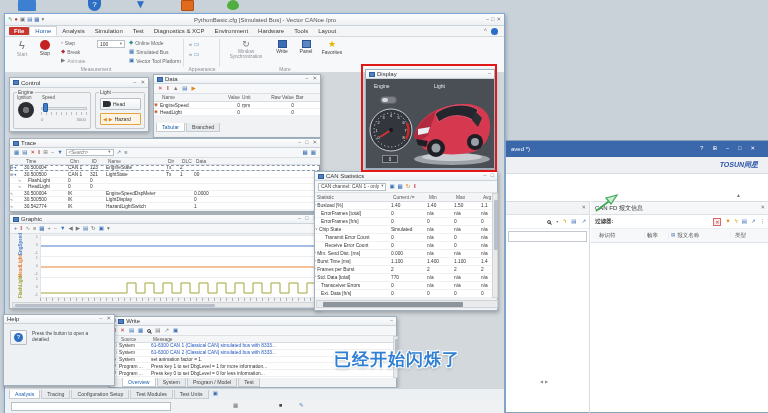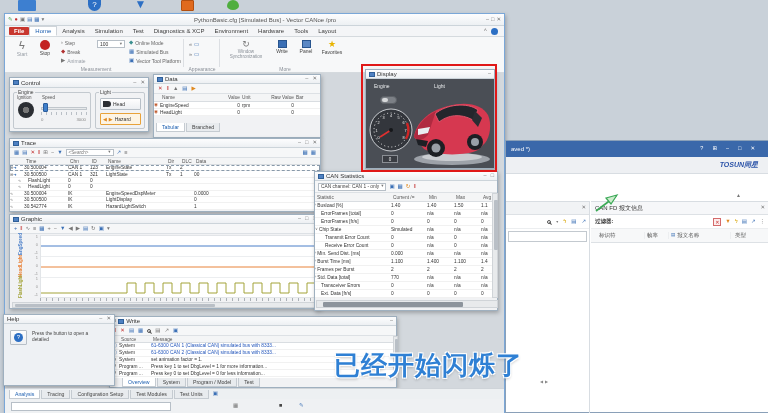--- a/index.html
+++ b/index.html
@@ -29,21 +29,21 @@
 .btab.on{background:#fff;color:#1d5fb0}
 .link{color:#2255bb;text-decoration:underline}
 .vlab{position:absolute;transform:rotate(-90deg);transform-origin:left top;font-size:4.5px;font-weight:bold;white-space:nowrap}
 .ytick{position:absolute;font-size:4px;color:#999;right:1px;line-height:1}
 .scroll{position:absolute;background:#e8eaec;border:1px solid #d0d4d8}
 .thumb{position:absolute;background:#b9bfc6;border-radius:1px}
 .sep{position:absolute;width:1px;background:#dcdfe3;top:24px;height:32px}
 .rtab{padding:1px 5px;font-size:6px;color:#3c3c3c}
 .rtab.on{background:#fff;border:1px solid #cfd4d9;border-bottom:1px solid #fff;color:#1d5fb0}
 .grplab{position:absolute;font-size:5px;color:#8a9098;text-align:center}
-.subtitle{position:absolute;font-size:26px;font-weight:bold;letter-spacing:1px;
+.subtitle{position:absolute;font-size:17px;font-weight:bold;letter-spacing:1px;
  text-shadow:1px 1px 0 #fff,-1px -1px 0 #fff,1px -1px 0 #fff,-1px 1px 0 #fff,0 2px 3px rgba(0,0,0,.25)}
 </style>
 </head>
 <body>
 
 <div id="screen">
 
   <div class="abs" style="left:18px;top:0;width:18px;height:11px;background:#3d7fd0;border-radius:1px"></div>
   <div class="abs" style="left:88px;top:0;width:13px;height:11px;border-radius:0 0 7px 7px;background:#2c6fc4;color:#fff;font-size:8px;text-align:center;line-height:9px">?</div>
   <div class="abs" style="left:134px;top:0;width:13px;height:11px;color:#2c6fc4;font-size:12px;text-align:center;line-height:8px">▼</div>

